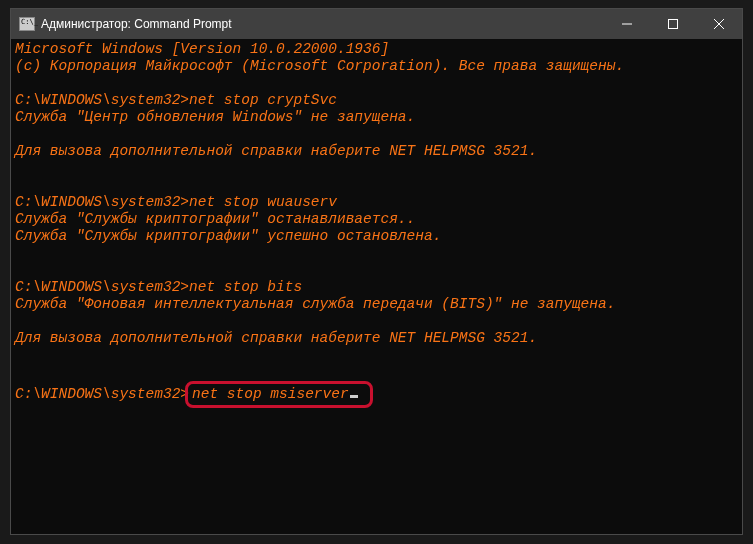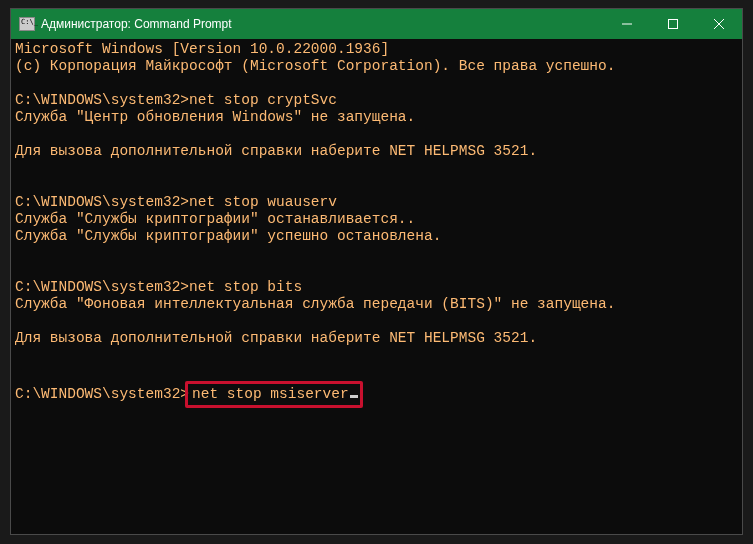--- a/index.html
+++ b/index.html
@@ -14,21 +14,21 @@
   width: 733px;
   height: 527px;
   margin: 8px 10px;
   background: #0c0c0c;
   border: 1px solid #4a4a4a;
   display: flex;
   flex-direction: column;
 }
 .titlebar {
   height: 30px;
-  background: #15803d;
+  background: #404040;
   display: flex;
   align-items: center;
   user-select: none;
 }
 .titlebar-left {
   display: flex;
   align-items: center;
   padding-left: 8px;
   gap: 6px;
   flex: 1;
@@ -74,26 +74,26 @@
   flex: 1;
   background: #0c0c0c;
   padding: 2px 4px;
   color: #ccc;
   font-size: 14.5px;
   line-height: 17px;
   white-space: pre;
   overflow: hidden;
   font-family: Consolas, 'Courier New', monospace;
 }
-.out { color: #fdba74; }
+.out { color: #f97316; font-style: italic; }
 .highlight-box {
   display: inline-block;
   border: 3px solid #c8102e;
-  border-radius: 2px;
-  padding: 2px 2px 2px 4px;
+  border-radius: 8px;
+  padding: 2px 12px 2px 4px;
   margin-left: -4px;
 }
 .cursor {
   display: inline-block;
   width: 8px;
   height: 3px;
   background: #ccc;
   vertical-align: 0px;
   margin-left: 1px;
 }
@@ -121,21 +121,21 @@
       <div class="win-btn close">
         <svg viewBox="0 0 10 10">
             <line x1="0" y1="0" x2="10" y2="10" stroke="#fff" stroke-width="1"></line>
             <line x1="10" y1="0" x2="0" y2="10" stroke="#fff" stroke-width="1"></line>
           </svg>
       </div>
     </div>
   </div>
 
   <div class="terminal"><span class="out">Microsoft Windows [Version 10.0.22000.1936]</span>
-<span class="out">(c) Корпорация Майкрософт (Microsoft Corporation). Все права успешно.</span>
+<span class="out">(c) Корпорация Майкрософт (Microsoft Corporation). Все права защищены.</span>
 
 <span class="out">C:\WINDOWS\system32&gt;</span><span class="out">net stop cryptSvc</span>
 <span class="out">Служба "Центр обновления Windows" не запущена.</span>
 
 <span class="out">Для вызова дополнительной справки наберите NET HELPMSG 3521.</span>
 
 
 <span class="out">C:\WINDOWS\system32&gt;</span><span class="out">net stop wuauserv</span>
 <span class="out">Служба "Службы криптографии" останавливается..</span>
 <span class="out">Служба "Службы криптографии" успешно остановлена.</span>

